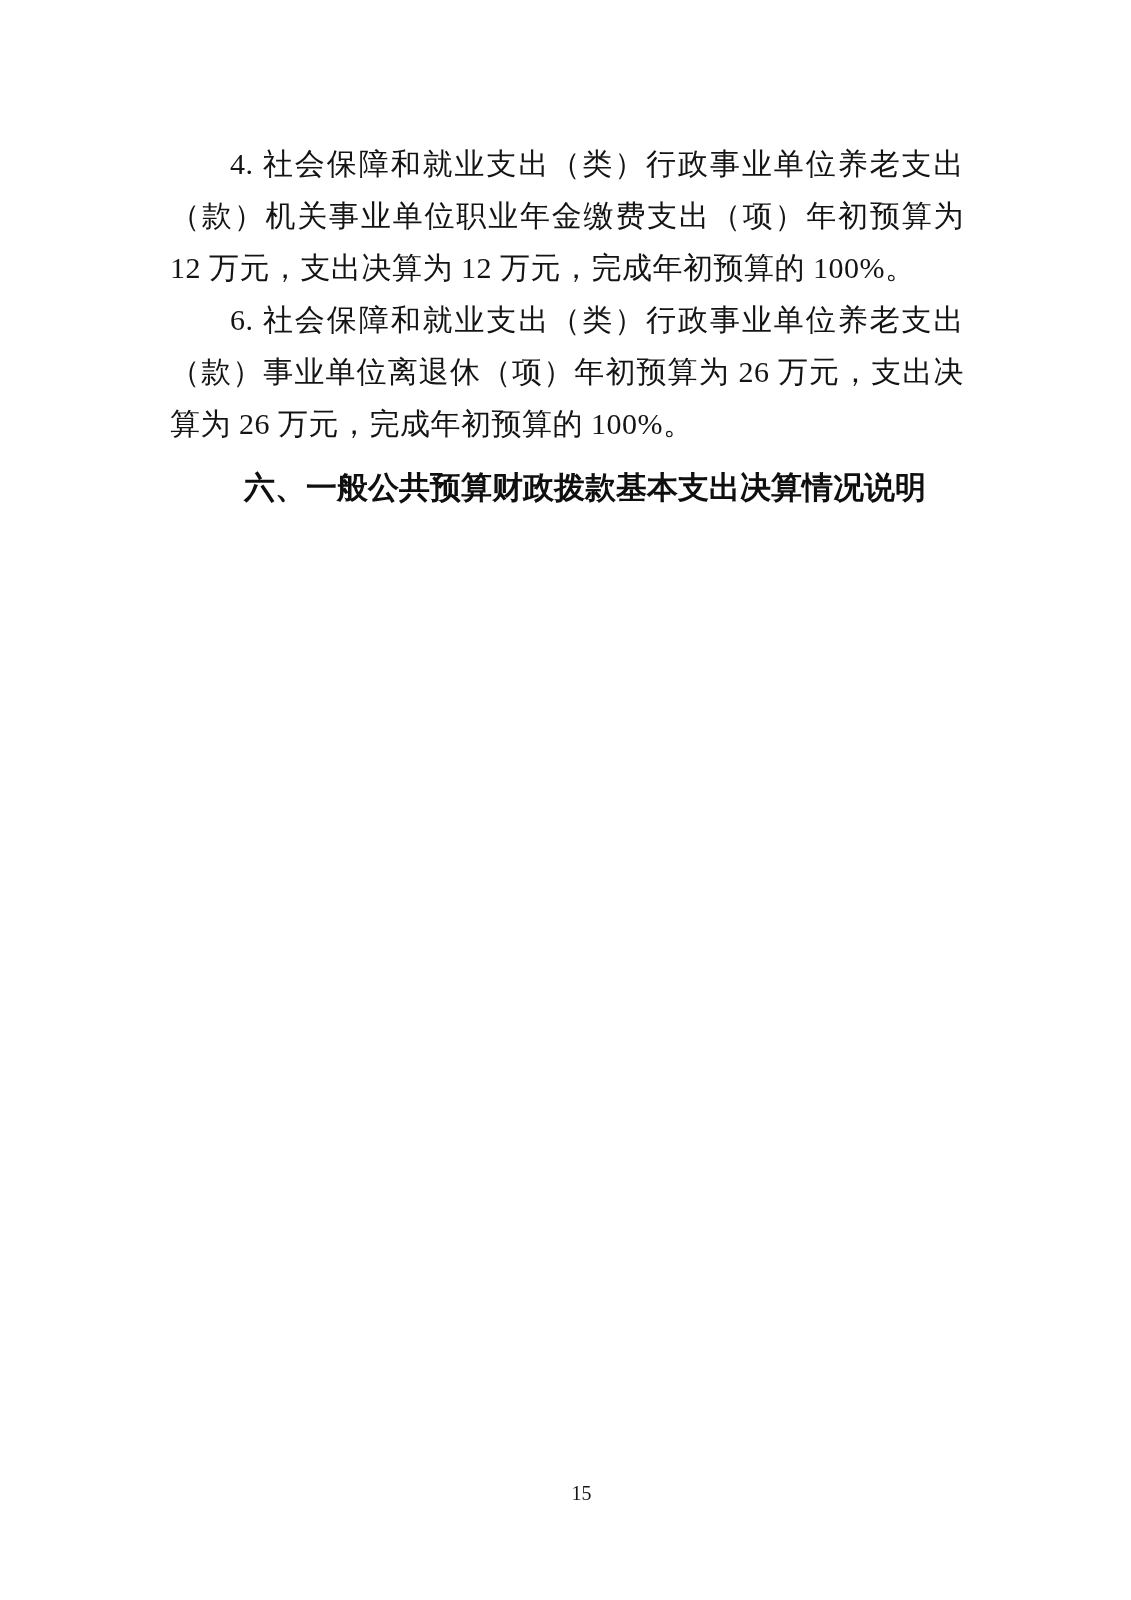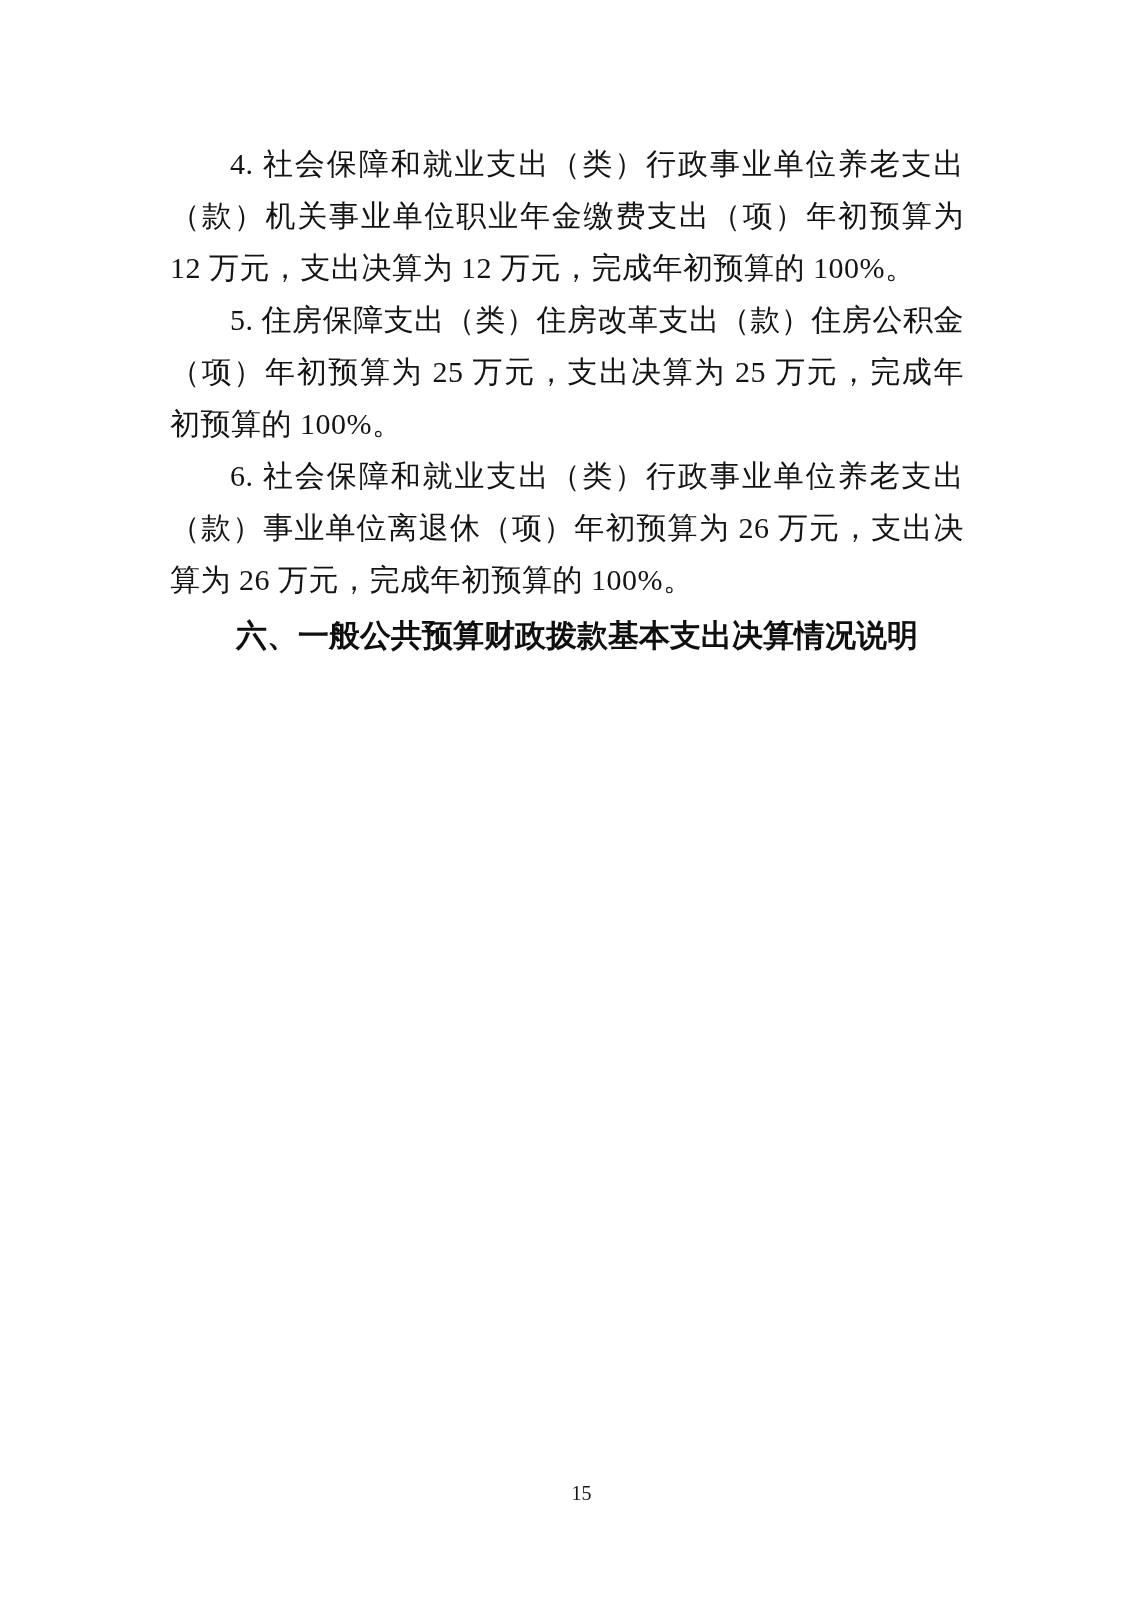--- a/index.html
+++ b/index.html
@@ -25,21 +25,21 @@
   }
   .content p.body-para {
     margin: 0;
     font-size: 30px;
     line-height: 52px;
     text-align: justify;
     text-indent: 2em;
     letter-spacing: 0.5px;
   }
   .content h2.section-heading {
-    margin: 4px;
+    margin: 12px;
     font-family: "Liberation Sans", "DejaVu Sans", sans-serif;
     font-weight: 700;
     font-size: 31px;
     line-height: 52px;
     text-indent: 2em;
     color: #0f0f0f;
     text-align: left;
   }
   .page-number {
     position: absolute;
@@ -51,18 +51,17 @@
     line-height: 30px;
     color: #141414;
   }
 </style>
 </head>
 <body>
 
 <div class="page">
   <main class="content">
     <p class="body-para">4. 社会保障和就业支出（类）行政事业单位养老支出（款）机关事业单位职业年金缴费支出（项）年初预算为 12 万元，支出决算为 12 万元，完成年初预算的 100%。</p>
-    <p class="body-para">5. 住房保障支出（类）住房改革支出（款）住房公积金（项）年初预算为 25 万元，支出决算为 25 万元，完成年初预算的 100%。</p>
     <p class="body-para">6. 社会保障和就业支出（类）行政事业单位养老支出（款）事业单位离退休（项）年初预算为 26 万元，支出决算为 26 万元，完成年初预算的 100%。</p>
     <h2 class="section-heading">六、一般公共预算财政拨款基本支出决算情况说明</h2>
   </main>
   <footer class="page-number">15</footer>
 </div>
 
 </body></html>

